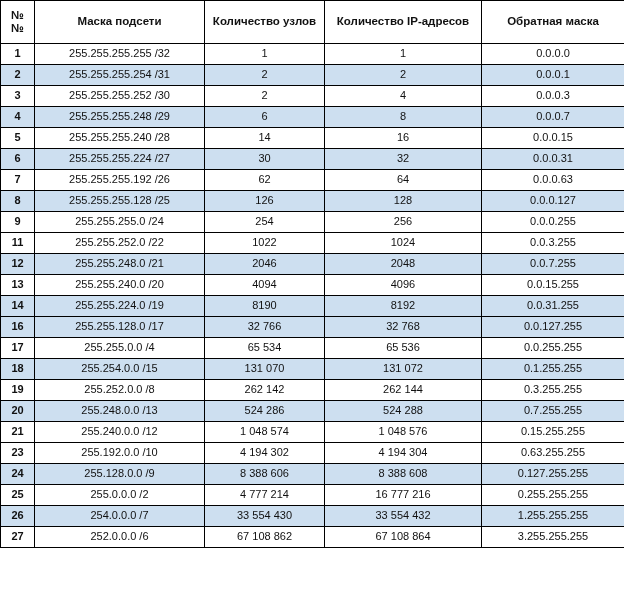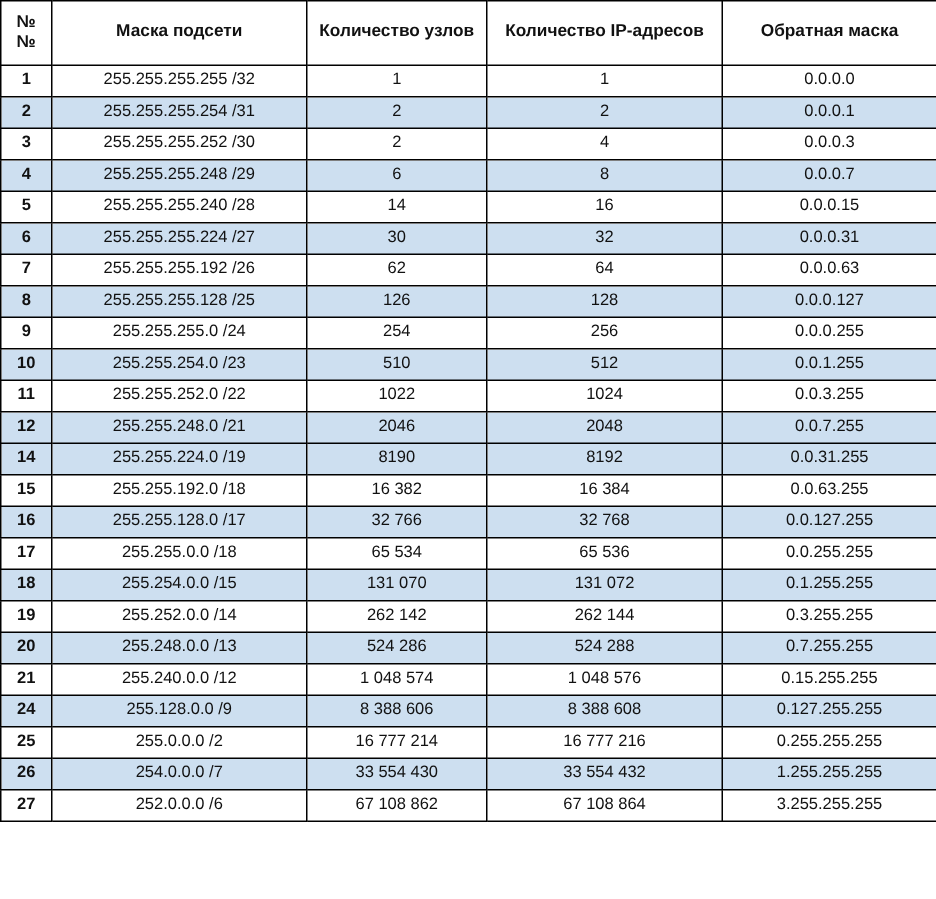--- a/index.html
+++ b/index.html
@@ -142,108 +142,108 @@
           <td>128</td>
           <td>0.0.0.127</td>
         </tr>
         <tr class="row-odd">
           <td class="idx">9</td>
           <td>255.255.255.0 /24</td>
           <td>254</td>
           <td>256</td>
           <td>0.0.0.255</td>
         </tr>
-        <tr class="row-even">
-          <td class="idx">10</td>
-          <td>255.255.254.0 /23</td>
-          <td>510</td>
-          <td>512</td>
-          <td>0.0.1.255</td>
-        </tr>
         <tr class="row-odd">
           <td class="idx">11</td>
           <td>255.255.252.0 /22</td>
           <td>1022</td>
           <td>1024</td>
           <td>0.0.3.255</td>
         </tr>
         <tr class="row-even">
           <td class="idx">12</td>
           <td>255.255.248.0 /21</td>
           <td>2046</td>
           <td>2048</td>
           <td>0.0.7.255</td>
         </tr>
+        <tr class="row-odd">
+          <td class="idx">13</td>
+          <td>255.255.240.0 /20</td>
+          <td>4094</td>
+          <td>4096</td>
+          <td>0.0.15.255</td>
+        </tr>
         <tr class="row-even">
           <td class="idx">14</td>
           <td>255.255.224.0 /19</td>
           <td>8190</td>
           <td>8192</td>
           <td>0.0.31.255</td>
         </tr>
-        <tr class="row-odd">
-          <td class="idx">15</td>
-          <td>255.255.192.0 /18</td>
-          <td>16 382</td>
-          <td>16 384</td>
-          <td>0.0.63.255</td>
-        </tr>
         <tr class="row-even">
           <td class="idx">16</td>
           <td>255.255.128.0 /17</td>
           <td>32 766</td>
           <td>32 768</td>
           <td>0.0.127.255</td>
         </tr>
         <tr class="row-odd">
           <td class="idx">17</td>
-          <td>255.255.0.0 /18</td>
+          <td>255.255.0.0 /4</td>
           <td>65 534</td>
           <td>65 536</td>
           <td>0.0.255.255</td>
         </tr>
         <tr class="row-even">
           <td class="idx">18</td>
           <td>255.254.0.0 /15</td>
           <td>131 070</td>
           <td>131 072</td>
           <td>0.1.255.255</td>
         </tr>
         <tr class="row-odd">
           <td class="idx">19</td>
-          <td>255.252.0.0 /14</td>
+          <td>255.252.0.0 /8</td>
           <td>262 142</td>
           <td>262 144</td>
           <td>0.3.255.255</td>
         </tr>
         <tr class="row-even">
           <td class="idx">20</td>
           <td>255.248.0.0 /13</td>
           <td>524 286</td>
           <td>524 288</td>
           <td>0.7.255.255</td>
         </tr>
         <tr class="row-odd">
           <td class="idx">21</td>
           <td>255.240.0.0 /12</td>
           <td>1 048 574</td>
           <td>1 048 576</td>
           <td>0.15.255.255</td>
         </tr>
+        <tr class="row-odd">
+          <td class="idx">23</td>
+          <td>255.192.0.0 /10</td>
+          <td>4 194 302</td>
+          <td>4 194 304</td>
+          <td>0.63.255.255</td>
+        </tr>
         <tr class="row-even">
           <td class="idx">24</td>
           <td>255.128.0.0 /9</td>
           <td>8 388 606</td>
           <td>8 388 608</td>
           <td>0.127.255.255</td>
         </tr>
         <tr class="row-odd">
           <td class="idx">25</td>
           <td>255.0.0.0 /2</td>
-          <td>16 777 214</td>
+          <td>4 777 214</td>
           <td>16 777 216</td>
           <td>0.255.255.255</td>
         </tr>
         <tr class="row-even">
           <td class="idx">26</td>
           <td>254.0.0.0 /7</td>
           <td>33 554 430</td>
           <td>33 554 432</td>
           <td>1.255.255.255</td>
         </tr>

